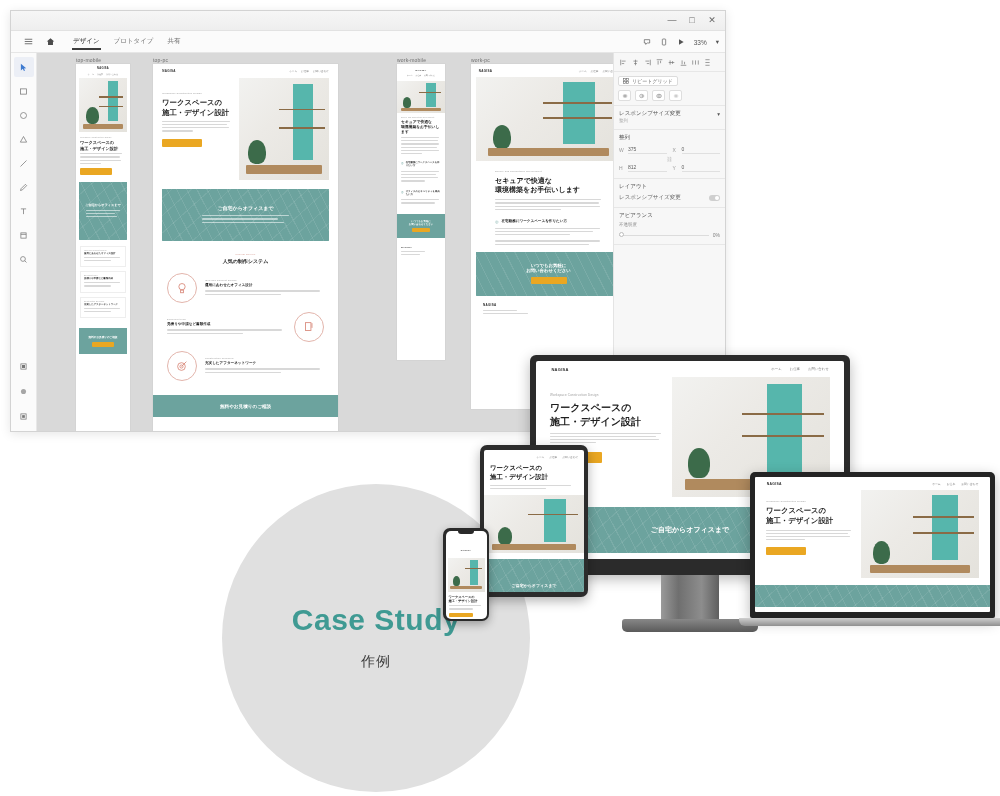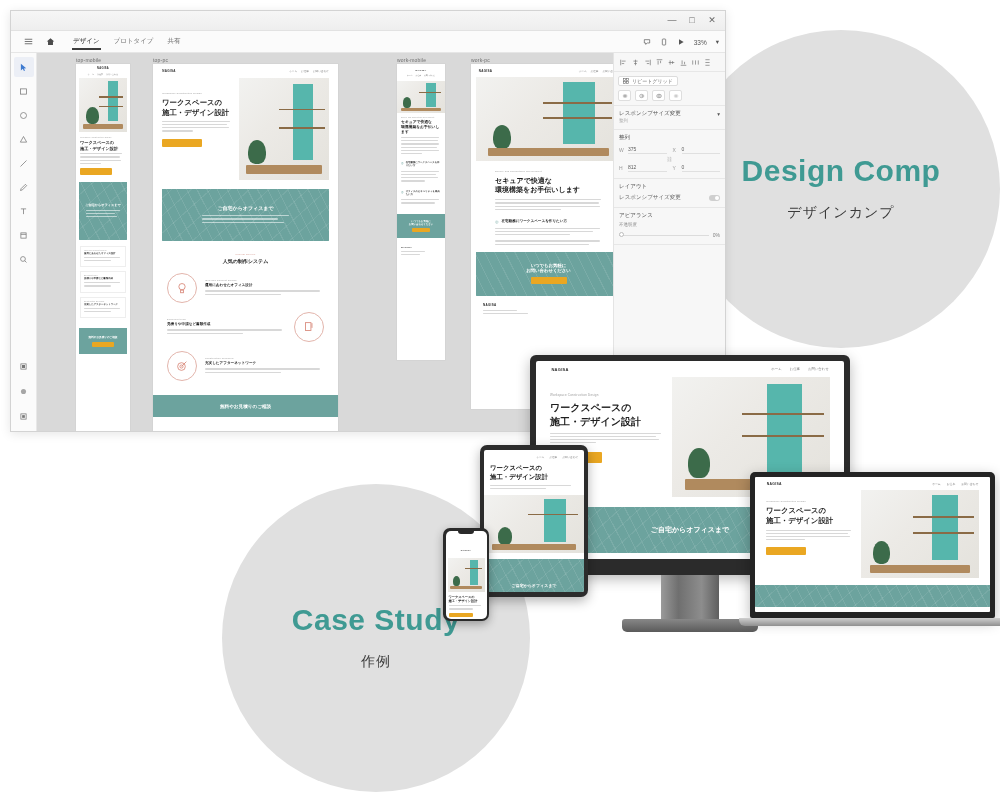--- a/index.html
+++ b/index.html
@@ -208,24 +208,20 @@
   .laptop-lid { background:#242424; border-radius:5px 5px 2px 2px; padding:5px 5px 6px 5px; box-shadow:0 4px 14px rgba(0,0,0,.28); }
   .laptop-screen { height: 135px; border-radius:1px; }
   .laptop-base { width: 268px; margin-left:-11px; height: 8px;
     background: linear-gradient(180deg,#cfcfcf,#8f8f8f); border-radius: 0 0 6px 6px; }
 </style>
 </head>
 <body>
 
 <div class="stage">
 
-  <div class="circle circle-dc">
-    <div class="circle-title">Design Comp</div>
-    <div class="circle-sub">デザインカンプ</div>
-  </div>
 
   <div class="circle circle-cs">
     <div class="circle-title">Case Study</div>
     <div class="circle-sub">作例</div>
   </div>
 
   <div class="window">
 
     <div class="titlebar">
       <div class="wbtn">—</div>

